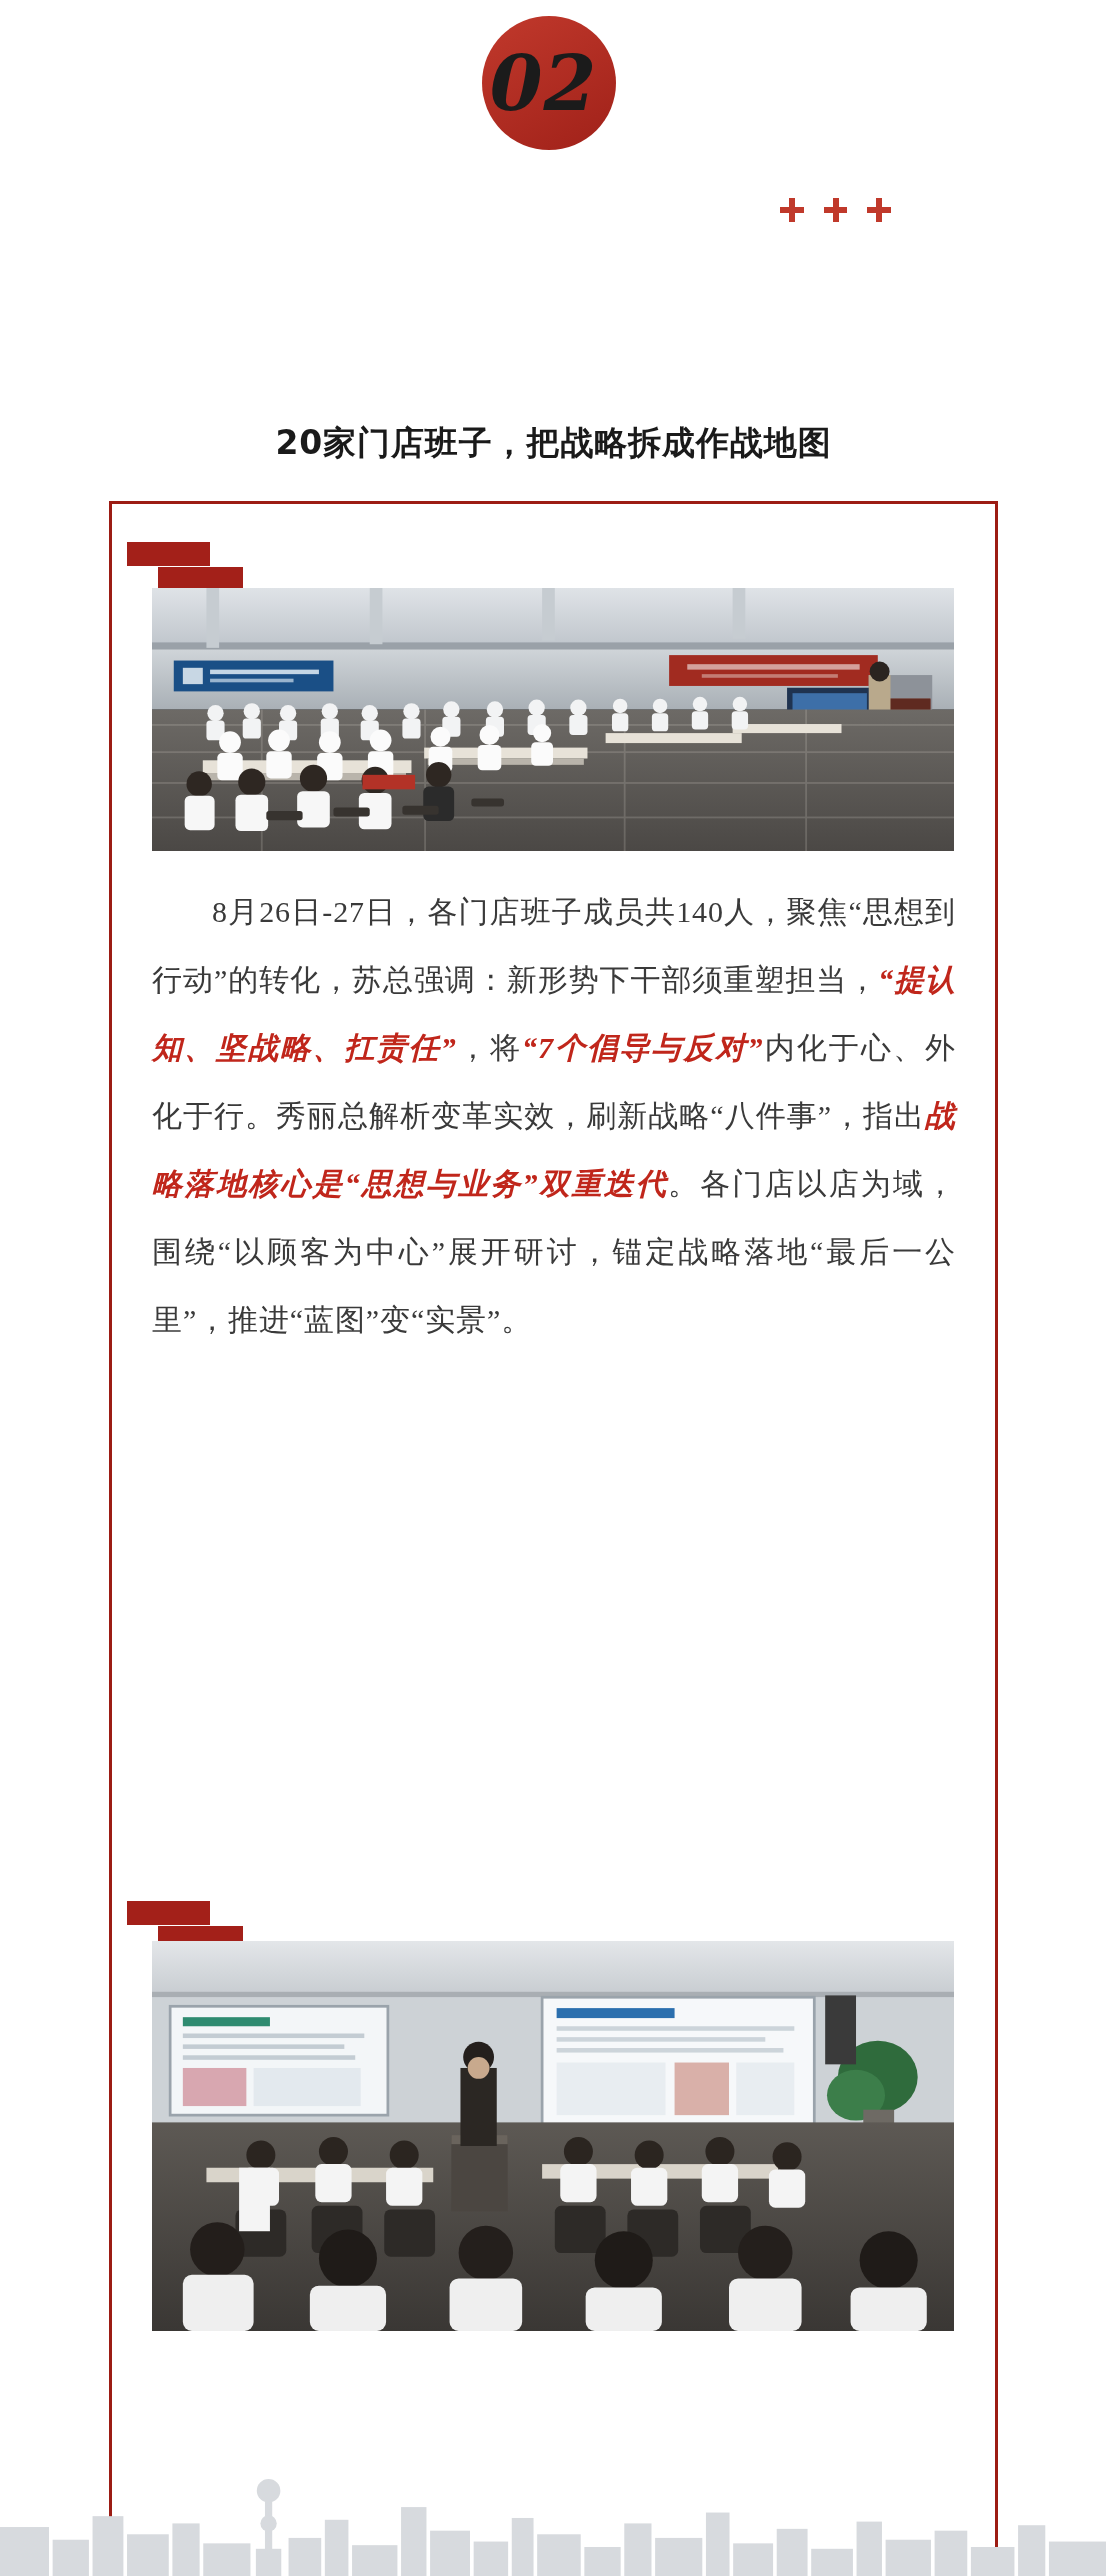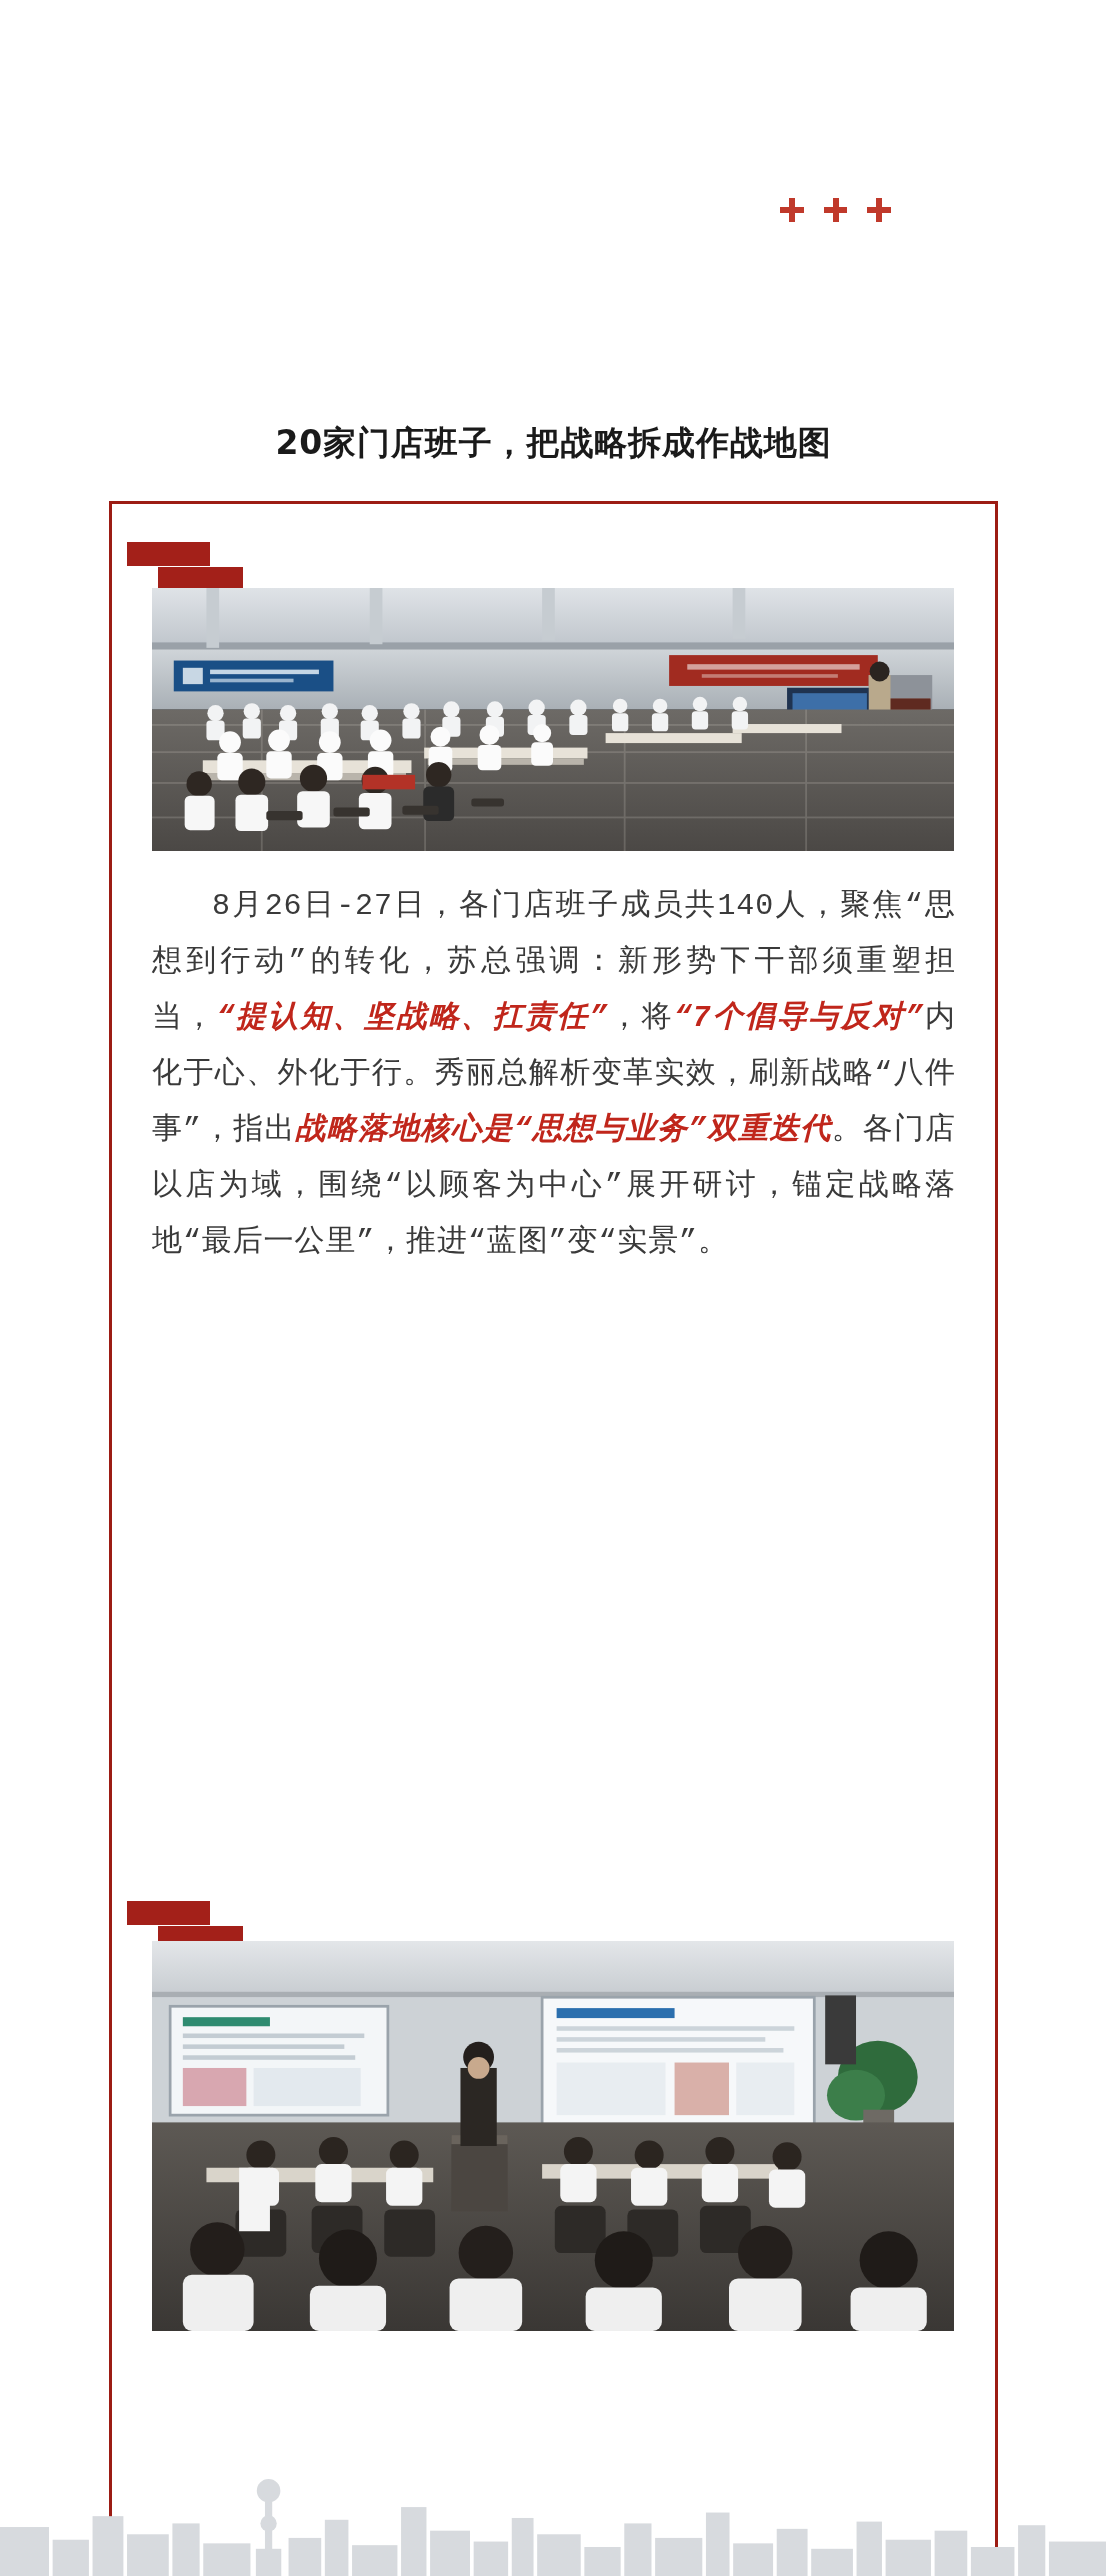--- a/index.html
+++ b/index.html
@@ -183,23 +183,23 @@
   #photo-bottom { left: 152px; top: 1941px; width: 802px; height: 390px; }
 
   .photo svg { display: block; width: 100%; height: 100%; }
 
   
   .body-text {
     position: absolute;
     left: 152px;
     top: 878px;
     width: 804px;
-    font-family: Liberation Mono, monospace;
+    font-family: Liberation Serif, serif;
     font-size: 30px;
-    line-height: 56px;
+    line-height: 68px;
     color: #3a3a3a;
     text-align: justify;
     letter-spacing: 0.9px;
   }
   .body-text .indent { display: inline-block; width: 60px; }
   .em-red {
     color: #c0261b;
     font-weight: bold;
     font-style: italic;
   }
@@ -211,20 +211,24 @@
     bottom: 0;
     width: 1107px;
     height: 136px;
   }
 </style>
 </head>
 <body>
 
 <div class="page">
 
+  <div class="number-badge">
+    <div class="circle"></div>
+    <div class="num">02</div>
+  </div>
 
   <div class="plus-row">
     <span class="plus"></span>
     <span class="plus"></span>
     <span class="plus"></span>
   </div>
 
 
   <div class="subtitle">20家门店班子，把战略拆成作战地图</div>
 

